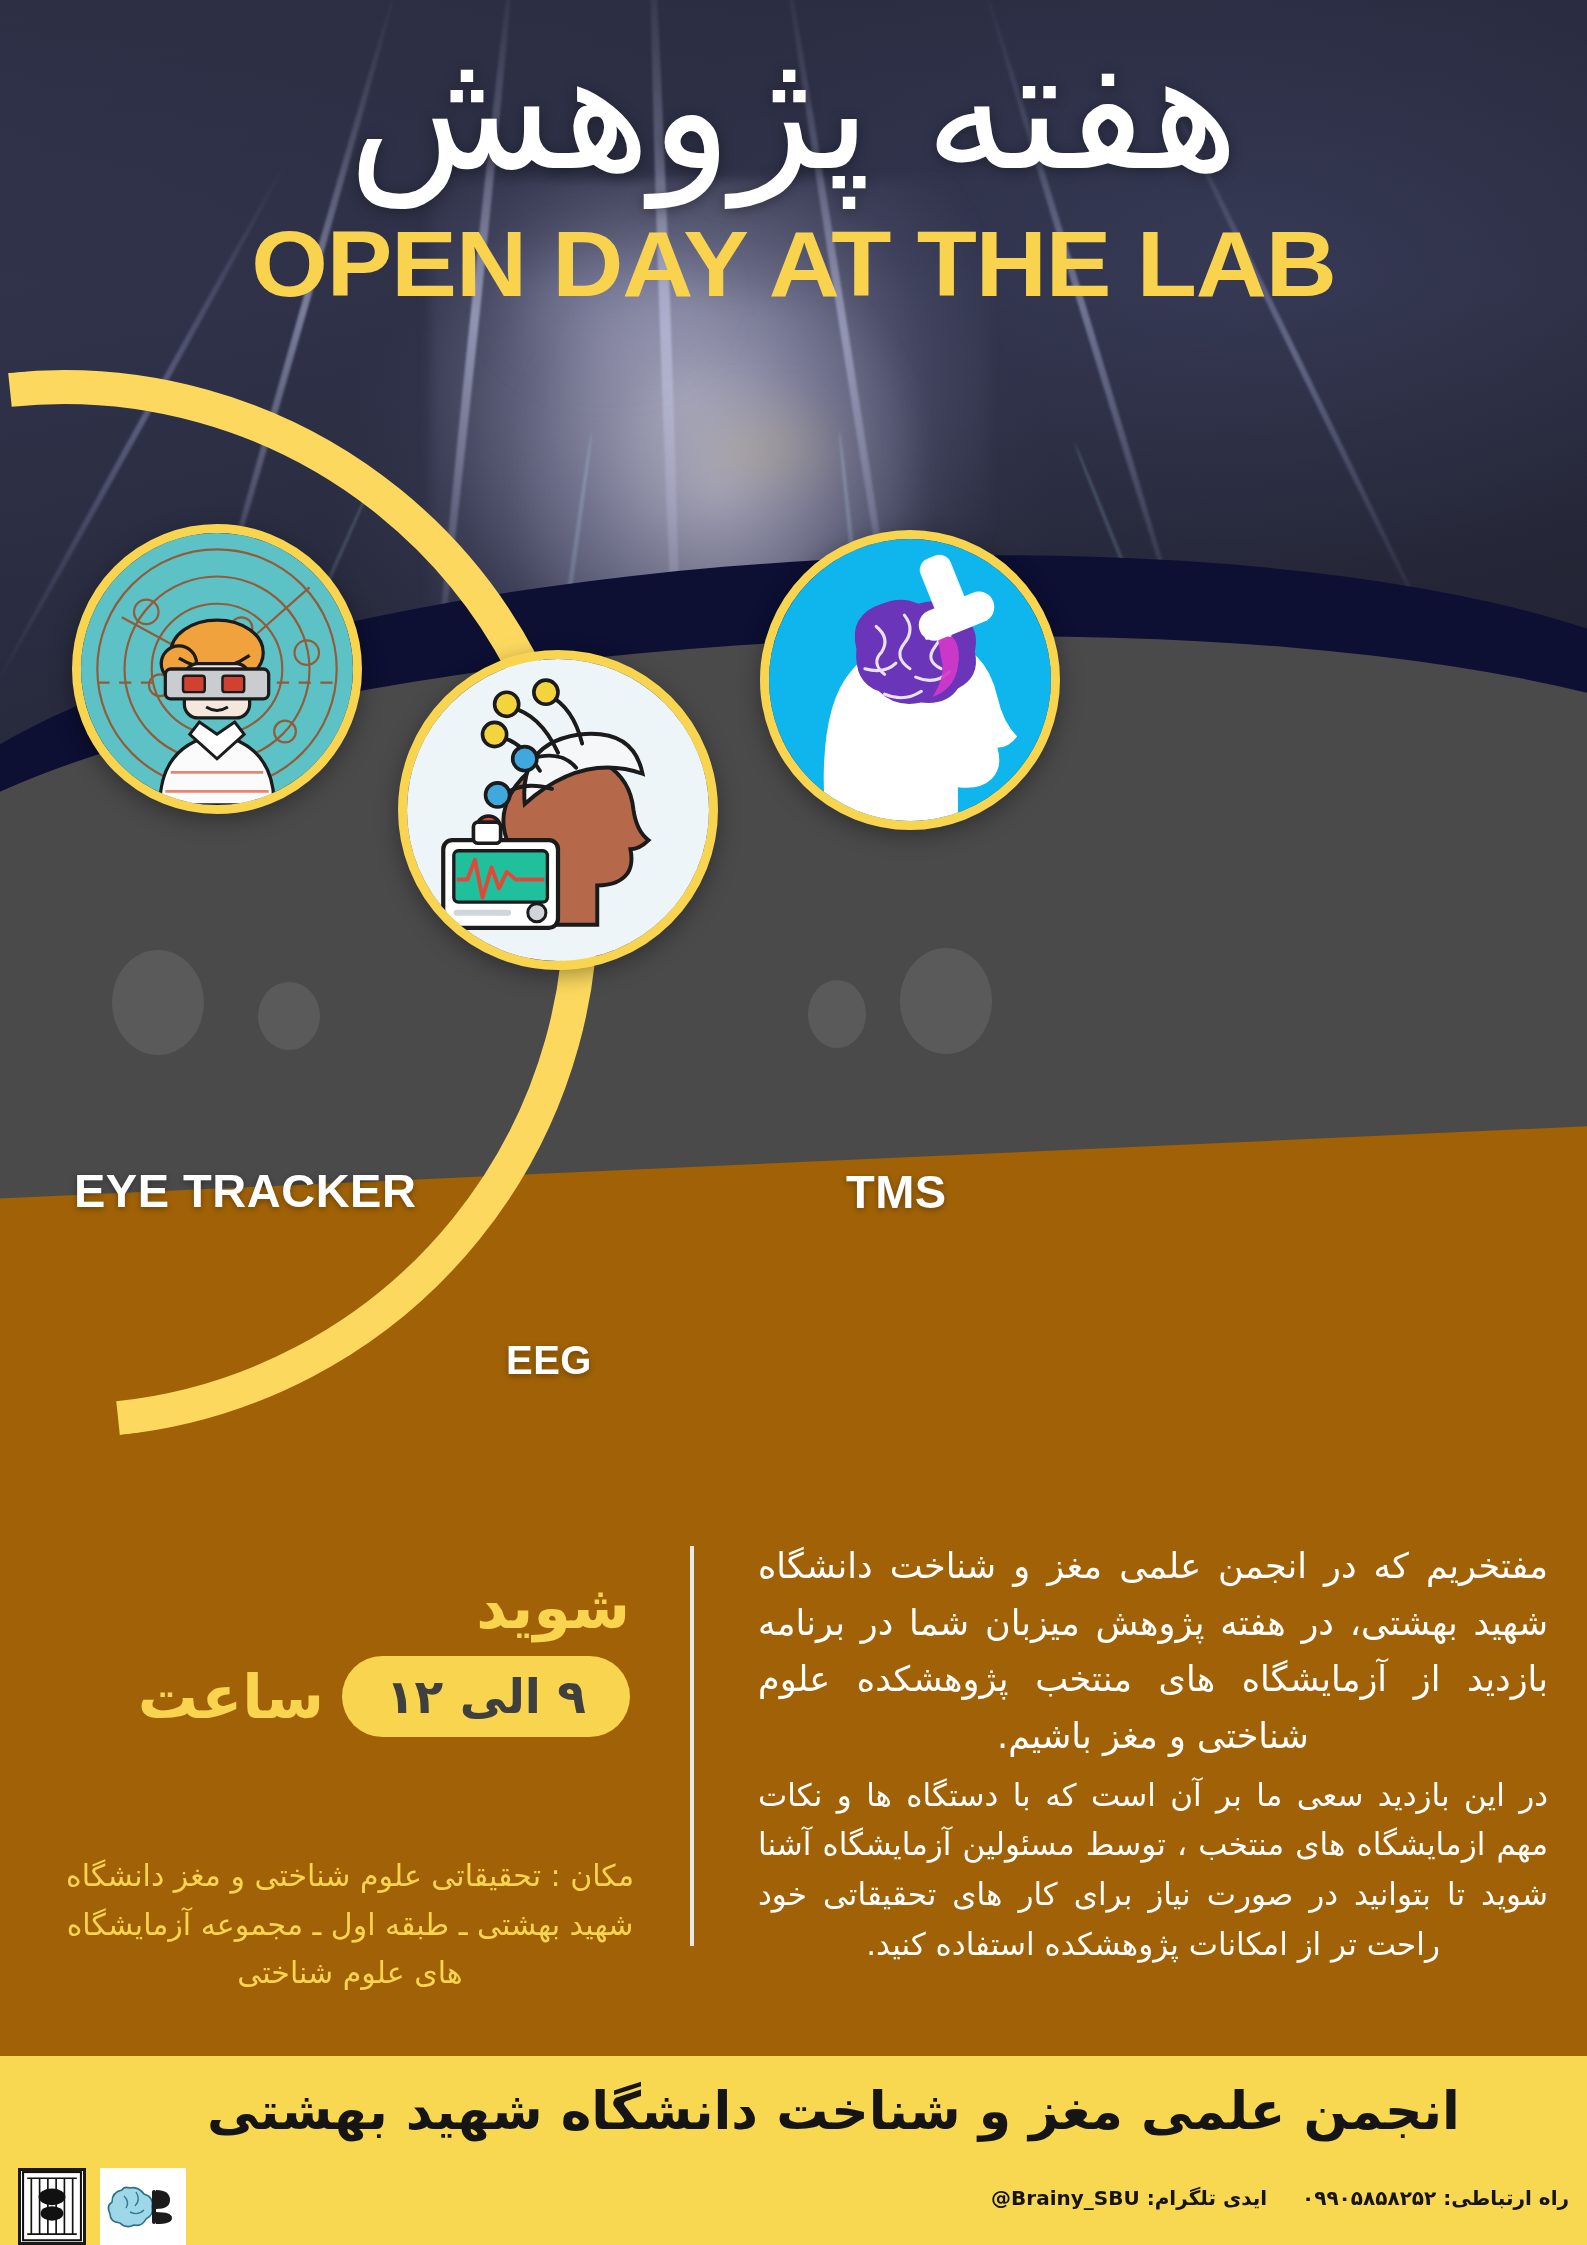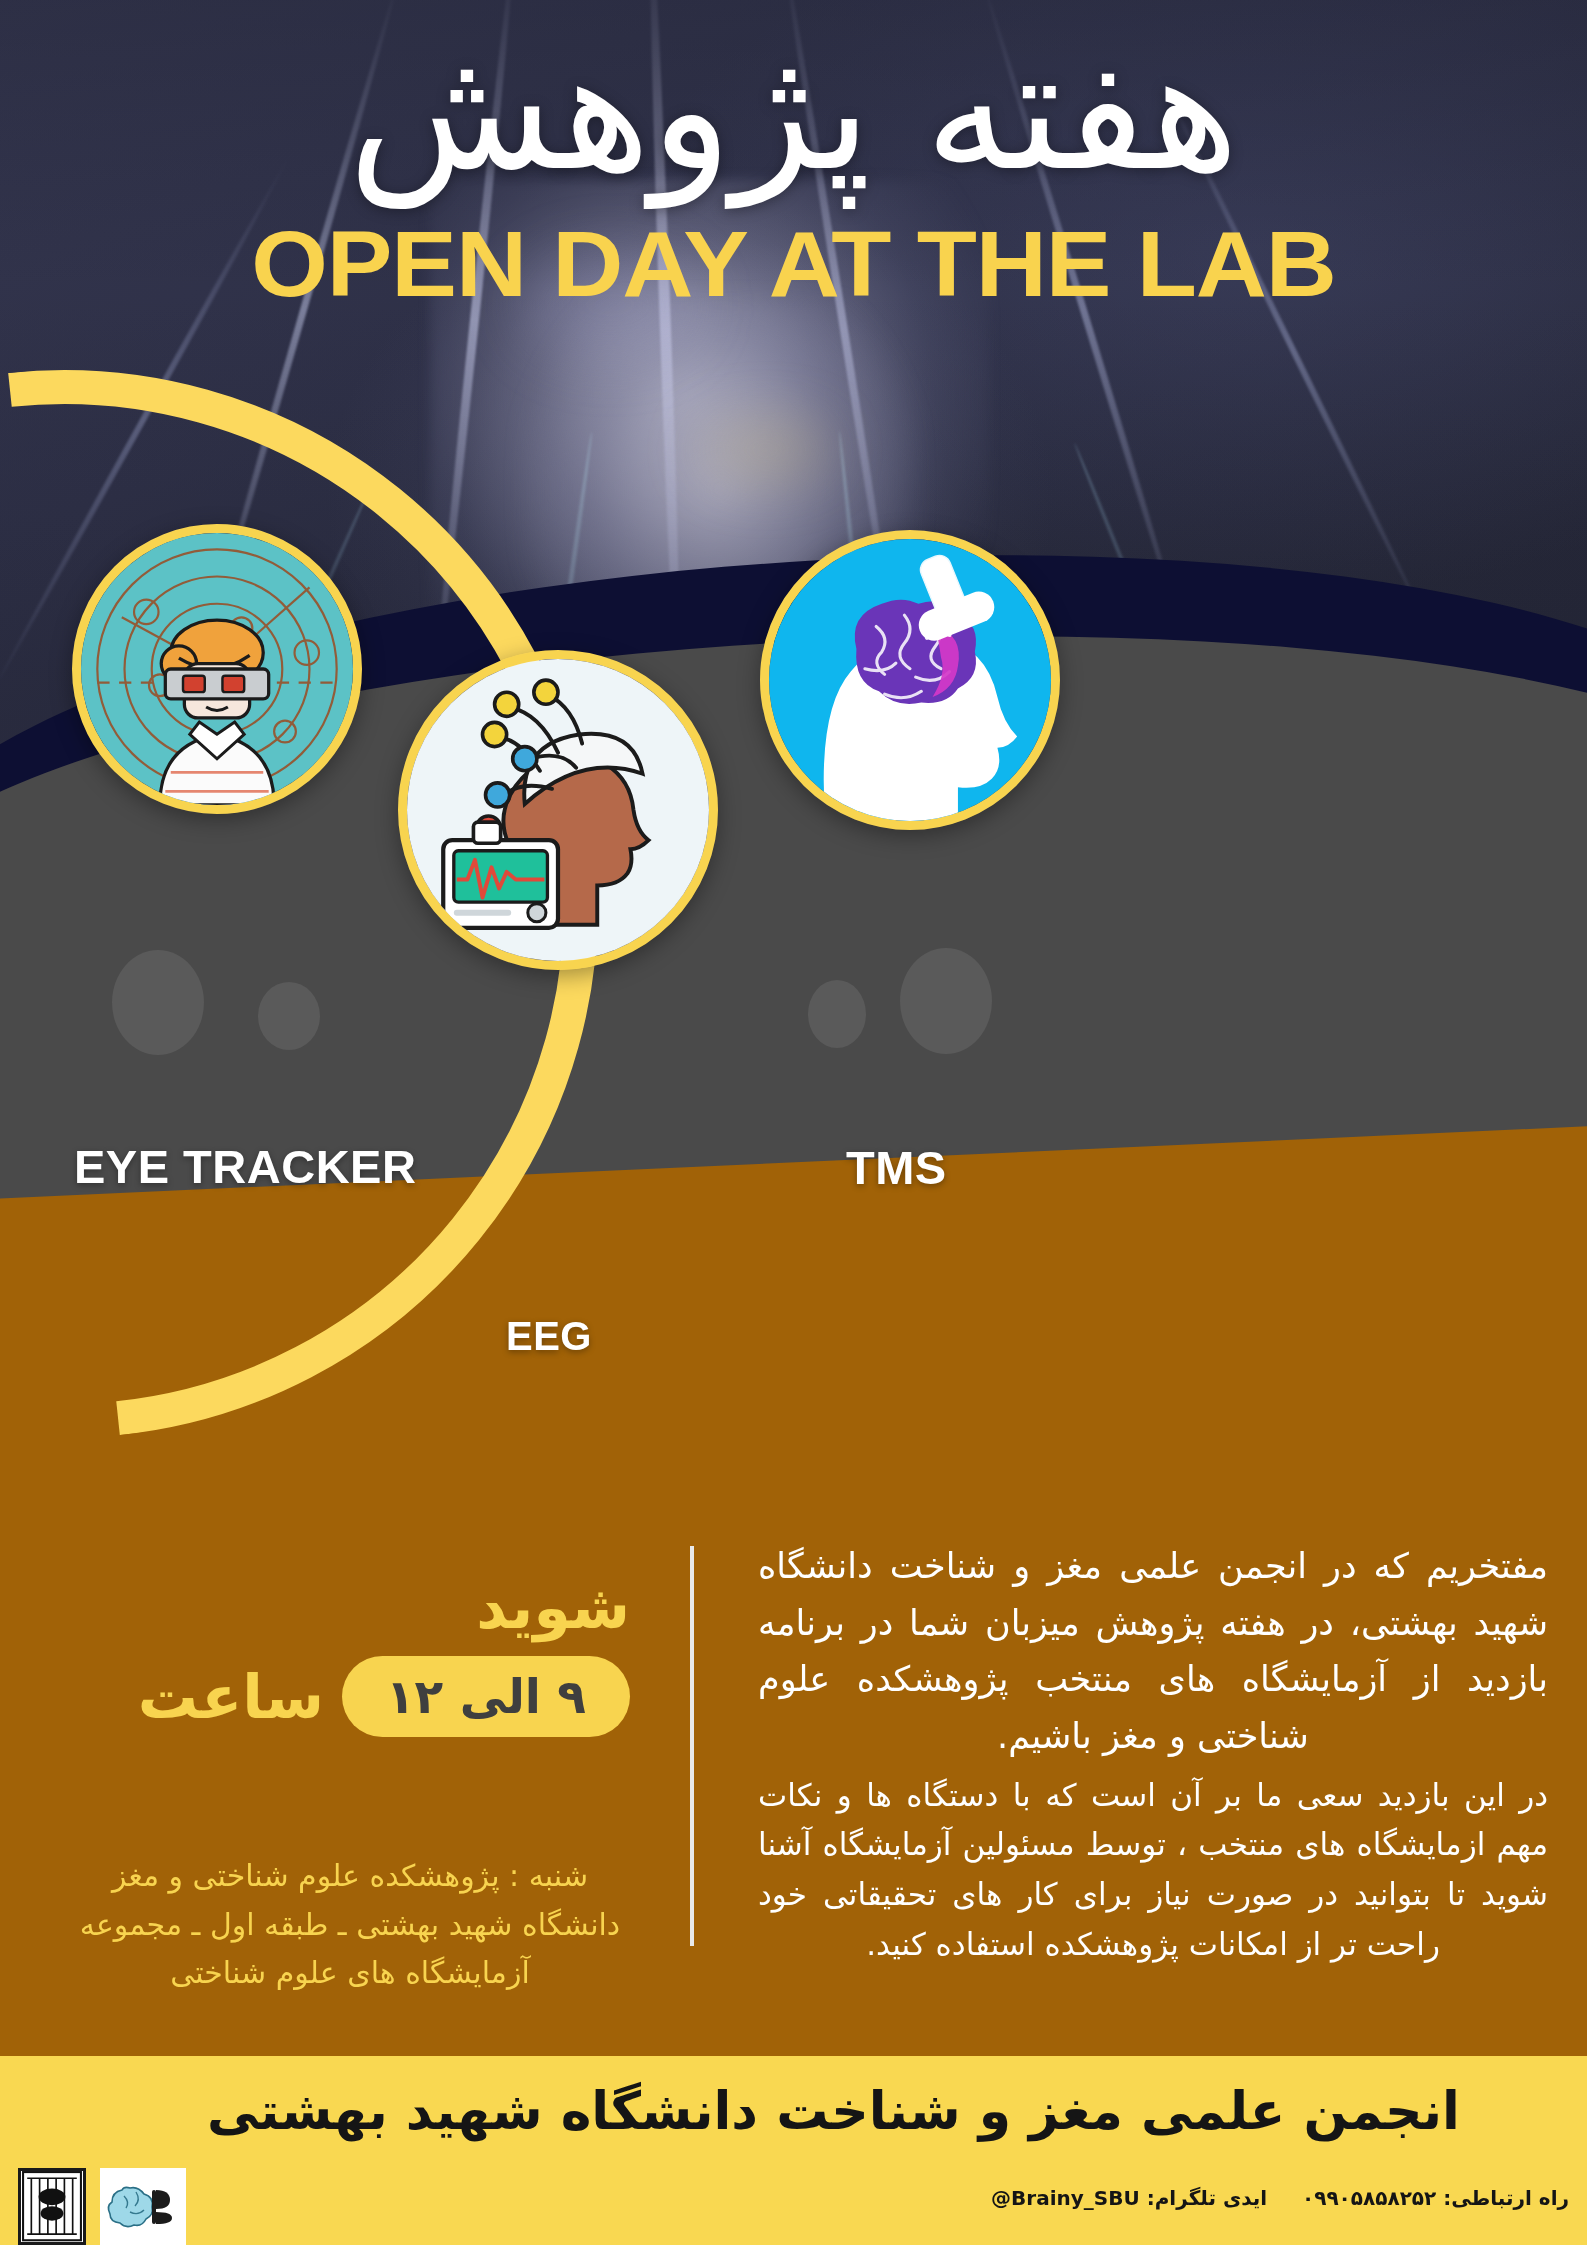--- a/index.html
+++ b/index.html
@@ -83,20 +83,21 @@
   .circ svg{display:block;width:100%;height:100%;}
   #circ-eye{left:72px;top:524px;width:290px;height:290px;}
   #circ-eeg{left:398px;top:650px;width:320px;height:320px;}
   #circ-tms{left:760px;top:530px;width:300px;height:300px;}
 
   .modality-label{
     position:absolute;color:#ffffff;font-weight:bold;
     font-family:"Liberation Sans","DejaVu Sans",sans-serif;
     direction:ltr;letter-spacing:.5px;
     text-shadow:0 2px 6px rgba(0,0,0,.35);
+    margin-top:24px;
   }
   #lbl-eye{left:74px;top:1139px;font-size:47px;}
   #lbl-eeg{left:506px;top:1314px;font-size:40px;}
   #lbl-tms{left:846px;top:1140px;font-size:47px;}
 
   
   .dot{position:absolute;border-radius:50%;background:#5a5a5a;}
 
   .vrule{position:absolute;left:690px;top:1546px;width:4px;height:400px;background:#e9e9e9;}
 
@@ -302,21 +303,21 @@
   <div class="datecol">
     <div class="daterow">
       <div class="dlabel">شوید</div>
     </div>
     <div class="daterow">
       <div class="pill">۹ الی ۱۲</div>
       <div class="dlabel">ساعت</div>
     </div>
   </div>
 
-  <div class="place">شنبه : پژوهشکده علوم شناختی و مغز دانشگاه شهید بهشتی ـ طبقه اول ـ مجموعه آزمایشگاه های علوم شناختی</div>
+  <div class="place">مکان : تحقیقاتی علوم شناختی و مغز دانشگاه شهید بهشتی ـ طبقه اول ـ مجموعه آزمایشگاه های علوم شناختی</div>
 
   <div class="bodytext">
     <p class="para-1">مفتخریم که در انجمن علمی مغز و شناخت دانشگاه شهید بهشتی، در هفته پژوهش میزبان شما در برنامه بازدید از آزمایشگاه های منتخب پژوهشکده علوم شناختی و مغز  باشیم.</p>
     <p class="para-2">در این بازدید سعی ما بر آن است که با دستگاه ها و نکات مهم ازمایشگاه های منتخب ، توسط مسئولین آزمایشگاه آشنا شوید تا بتوانید در صورت نیاز برای کار های تحقیقاتی خود راحت تر از امکانات پژوهشکده استفاده کنید.</p>
   </div>
 
   <div class="footer-band">
     <div class="ftxt">انجمن علمی مغز و شناخت دانشگاه شهید بهشتی</div>
   </div>
 

